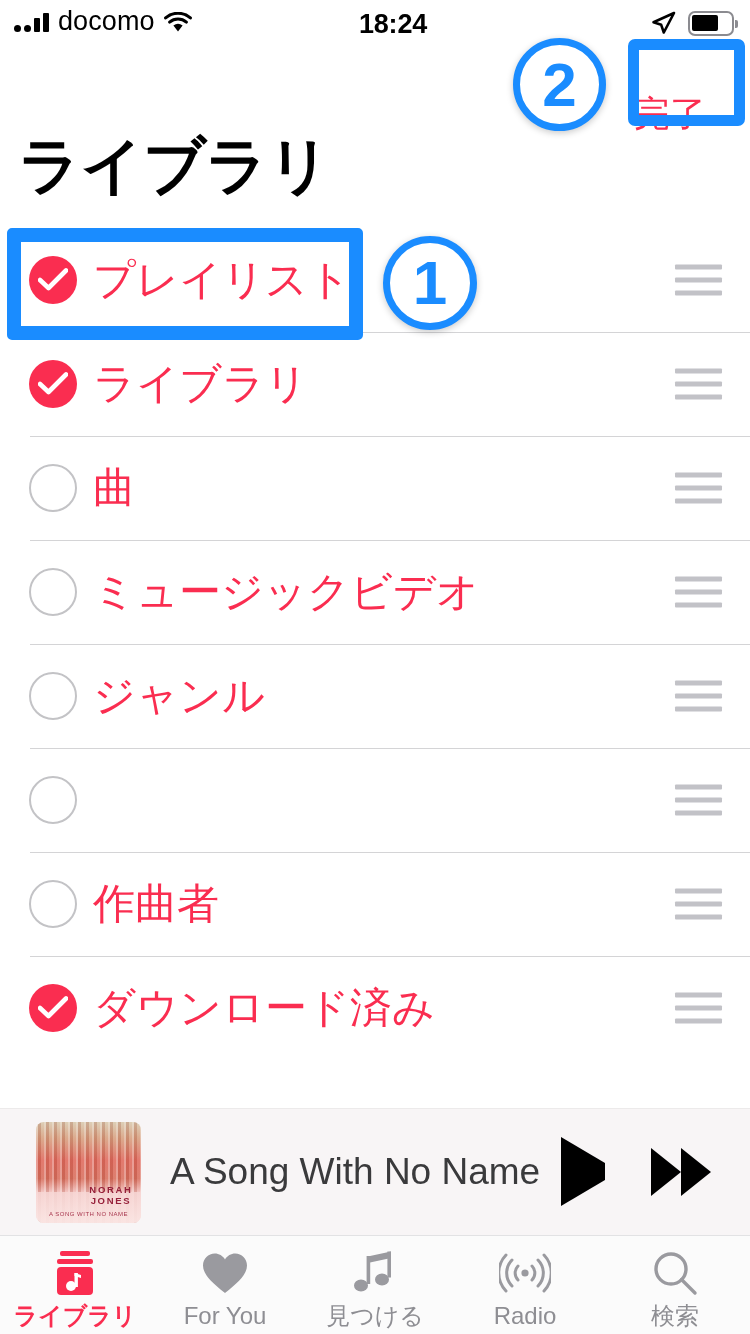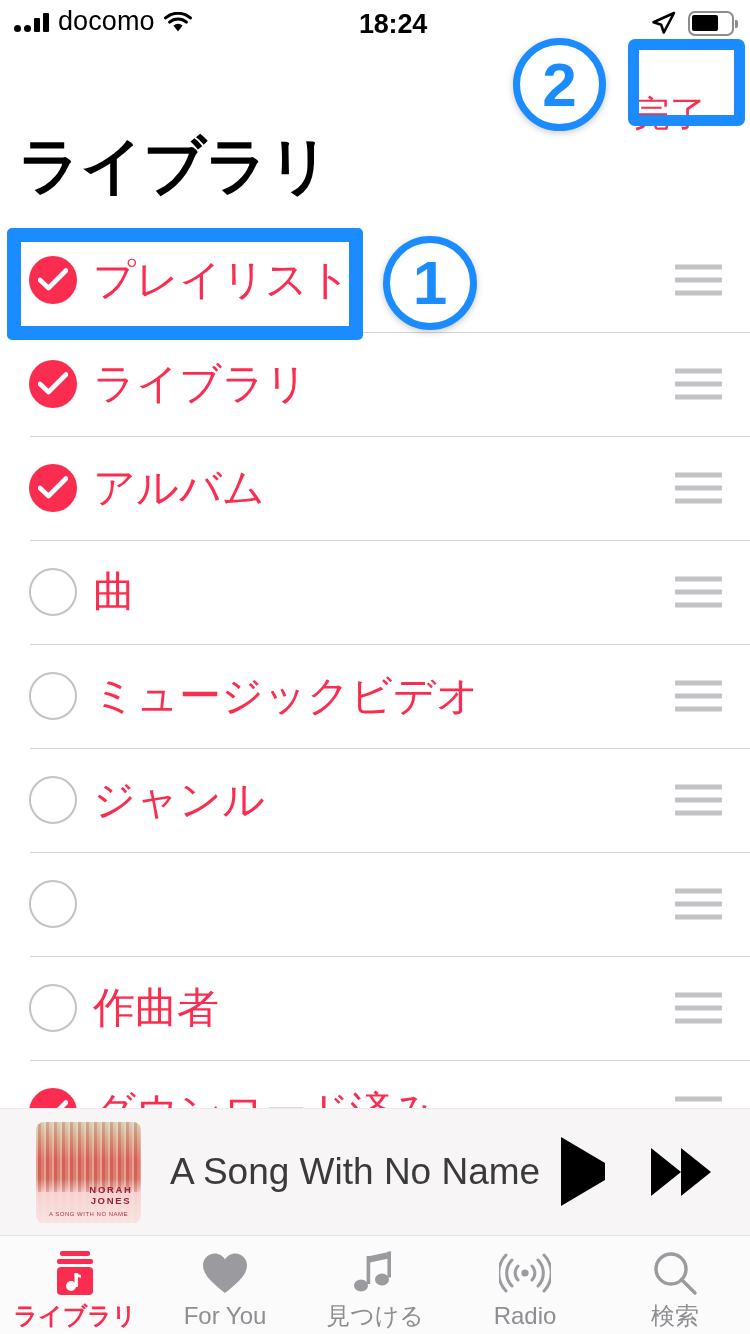--- a/index.html
+++ b/index.html
@@ -217,33 +217,20 @@
         </svg>
       </span>
       <span class="row-label">ライブラリ</span>
       <span class="handle">
           <i></i>
           <i></i>
           <i></i>
         </span>
     </div>
 
-    <div class="row">
-      <span class="chk on">
-        <svg width="30" height="26" viewBox="0 0 30 26">
-          <path d="M2 13 L10.5 21 L28 3.5" stroke="#fff" stroke-width="4.6" fill="none" stroke-linecap="round" stroke-linejoin="round"></path>
-        </svg>
-      </span>
-      <span class="row-label">アルバム</span>
-      <span class="handle">
-          <i></i>
-          <i></i>
-          <i></i>
-        </span>
-    </div>
 
     <div class="row">
       <span class="chk off"></span>
       <span class="row-label">曲</span>
       <span class="handle">
           <i></i>
           <i></i>
           <i></i>
         </span>
     </div>

